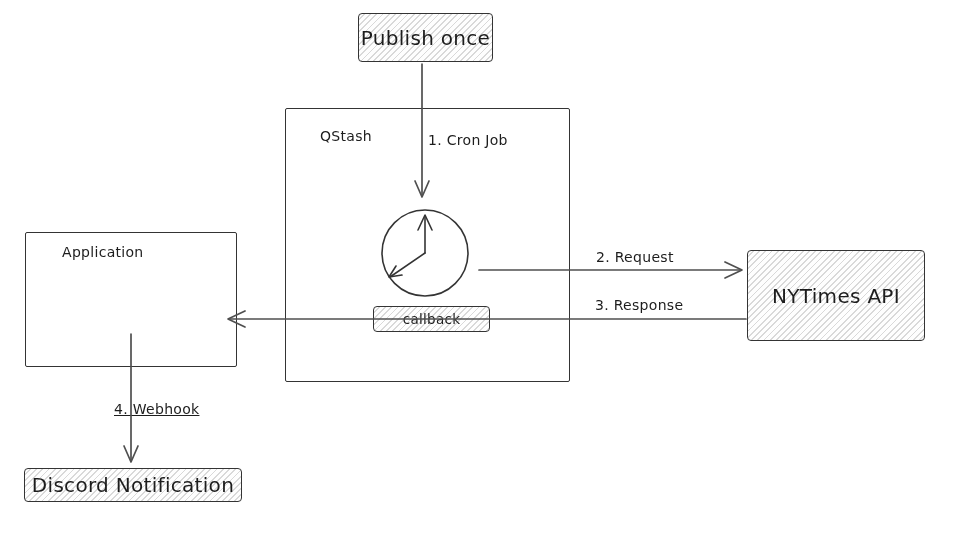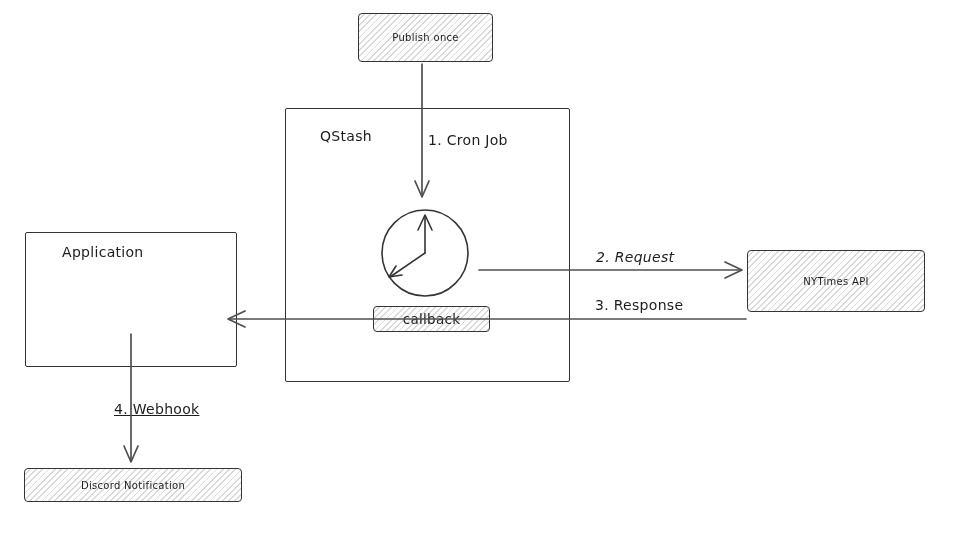--- a/index.html
+++ b/index.html
@@ -24,21 +24,21 @@
     color: var(--text);
   }
   .node {
     position: absolute;
     border: 1.5px solid var(--stroke);
     border-radius: 4px;
     display: flex;
     align-items: center;
     justify-content: center;
     box-sizing: border-box;
-    font-size: 10px;
+    font-size: 20px;
     letter-spacing: 0.3px;
     color: var(--text);
   }
   .hatch {
     background-color: #fefefe;
     background-image: repeating-linear-gradient(
       135deg,
       rgba(255,255,255,0) 0px,
       rgba(255,255,255,0) 3.2px,
       var(--hatch) 3.2px,
@@ -88,30 +88,30 @@
   <div class="floating-label" style="left:320px; top:128px;">QStash</div>
 
   <div class="node hatch small-text" style="left:373px; top:306px; width:117px; height:26px;">
     <span>callback</span>
   </div>
 
   <div class="node frame" style="left:25px; top:232px; width:212px; height:135px;"></div>
   <div class="floating-label" style="left:62px; top:244px;text-align:right;">Application</div>
 
 
-  <div class="node hatch" style="left:747px; top:250px; width:178px; height:62px;">
+  <div class="node hatch" style="left:747px; top:250px; width:178px; height:91px;">
     <span>NYTimes API</span>
   </div>
 
   <div class="node hatch" style="left:24px; top:468px; width:218px; height:34px;">
     <span>Discord Notification</span>
   </div>
 
   <div class="floating-label" style="left:428px; top:132px;">1. Cron Job</div>
-  <div class="floating-label" style="left:596px; top:249px;font-style:italic;">2. Request</div>
+  <div class="floating-label" style="left:596px; top:249px;">2. Request</div>
   <div class="floating-label" style="left:595px; top:297px;">3. Response</div>
   <div class="floating-label" style="left:114px; top:401px;text-decoration:underline;">4. Webhook</div>
 
   <svg class="edges" width="957" height="551" viewBox="0 0 957 551">
 
     <g>
       <line x1="422" y1="64" x2="422" y2="196"></line>
       <polyline points="415,181 422,197 429,181"></polyline>
     </g>
 

